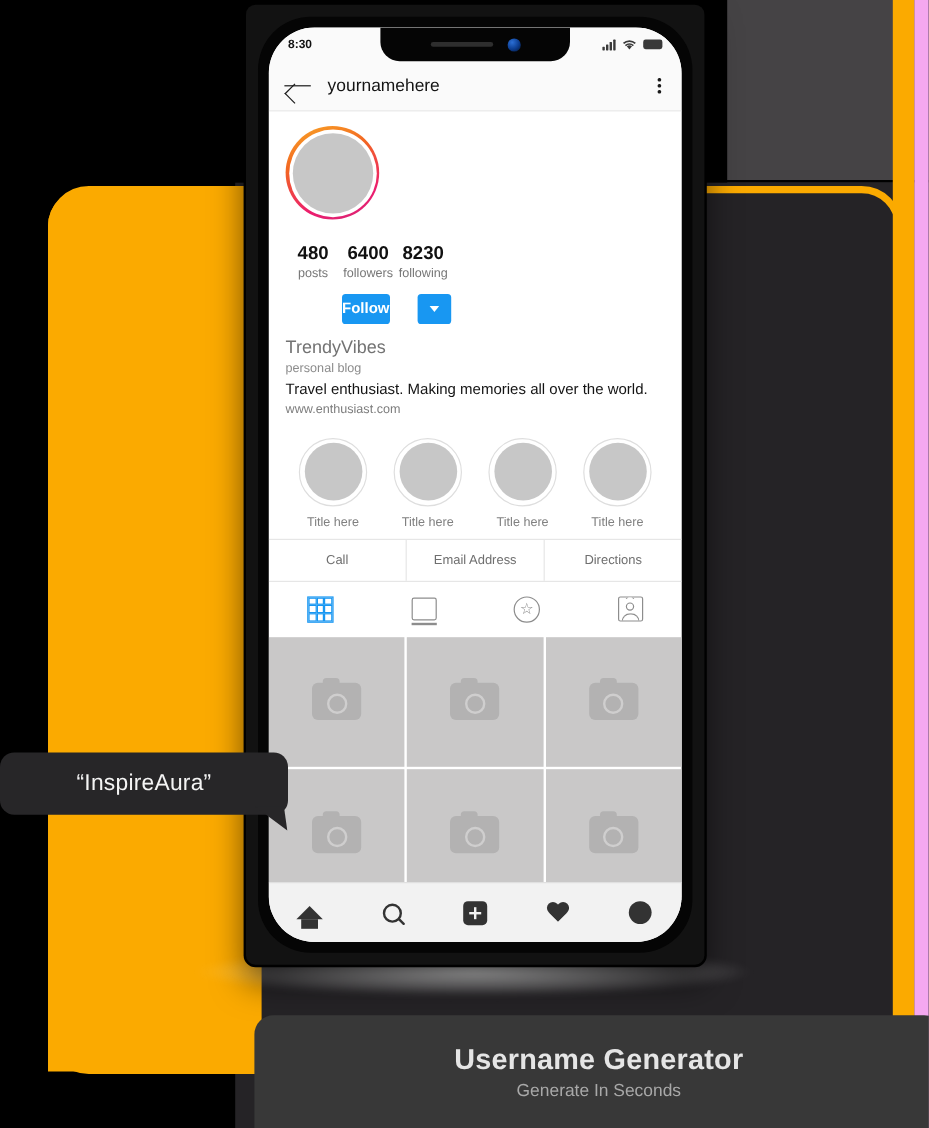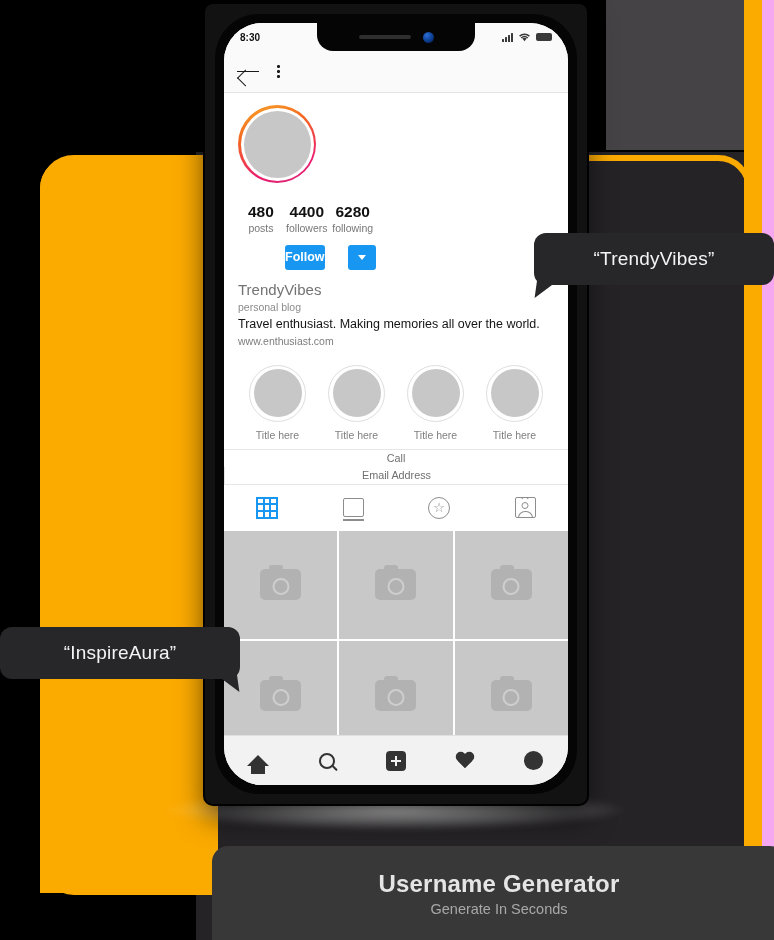--- a/index.html
+++ b/index.html
@@ -172,21 +172,21 @@
   .hl-circle {
     width: 57px; height: 57px; border-radius: 50%; background: #fff;
     border: 1px solid #dedede; padding: 3.5px;
   }
   .hl-circle span { display: block; width: 100%; height: 100%; border-radius: 50%; background: #c7c7c7; }
   .hl-label { font-size: 10.5px; color: #808080; }
 
   
   .action-bar {
     display: flex; border-top: 1px solid #e6e6e6; border-bottom: 1px solid #e6e6e6;
-    background: #fff; height: 36px; align-items: stretch; flex-direction: column;
+    background: #fff; height: 36px; align-items: stretch;
   }
   .action-item {
     flex: 1; display: flex; align-items: center; justify-content: center;
     font-size: 10.8px; color: #6f6f6f; cursor: pointer;
   }
   .action-item + .action-item { border-left: 1px solid #e6e6e6; }
 
   
   .tabs { display: flex; height: 46px; background: #fff; align-items: center; }
   .tab { flex: 1; display: flex; align-items: center; justify-content: center; cursor: pointer; }
@@ -310,20 +310,21 @@
             <path d="M6.5 9.2 L4.3 6.6 A3.6 3.6 0 0 1 8.7 6.6 Z" fill="#3a3a3a"></path>
             <path d="M1.6 4.1 A7.3 7.3 0 0 1 11.4 4.1" stroke="#3a3a3a" stroke-width="1.5" fill="none"></path>
             <path d="M3.2 6 A5 5 0 0 1 9.8 6" stroke="#3a3a3a" stroke-width="1.4" fill="none"></path>
           </svg>
           <span class="batt"></span>
         </span>
       </div>
 
       <div class="app-header">
         <div class="back-arrow"></div>
+        <div class="header-title">yournamehere</div>
         <div class="kebab">
           <span></span>
             <span></span>
             <span></span>
         </div>
       </div>
 
       <div class="profile">
         <div class="profile-top">
           <div class="avatar-ring">
@@ -331,25 +332,25 @@
               <div class="avatar-img"></div>
             </div>
           </div>
           <div class="profile-right">
             <div class="stats">
               <div class="stat">
                 <div class="stat-num">480</div>
                 <div class="stat-lbl">posts</div>
               </div>
               <div class="stat">
-                <div class="stat-num">4400</div>
+                <div class="stat-num">6400</div>
                 <div class="stat-lbl">followers</div>
               </div>
               <div class="stat">
-                <div class="stat-num">6280</div>
+                <div class="stat-num">8230</div>
                 <div class="stat-lbl">following</div>
               </div>
             </div>
             <div class="follow-row">
               <button class="follow-btn">Follow</button>
               <div class="follow-caret">
                 <span class="caret-tri"></span>
               </div>
             </div>
           </div>
@@ -386,20 +387,21 @@
           <div class="hl-circle">
               <span></span>
             </div>
           <div class="hl-label">Title here</div>
         </div>
       </div>
 
       <div class="action-bar">
         <div class="action-item">Call</div>
         <div class="action-item">Email Address</div>
+        <div class="action-item">Directions</div>
       </div>
 
       <div class="tabs">
         <div class="tab">
           <span class="grid-icon">
             <i></i>
               <i></i>
               <i></i>
               <i></i>
               <i></i>
@@ -459,21 +461,20 @@
             <span class="heart-ico"></span>
           </div>
         <div class="nav-btn">
             <span class="profile-ico"></span>
           </div>
       </div>
 
     </div>
   </div>
 
-  <div class="bubble bubble-right">“TrendyVibes”</div>
   <div class="bubble bubble-left">“InspireAura”</div>
 
   <div class="title-card">
     <div class="title-main">Username Generator</div>
     <div class="title-sub">Generate In Seconds</div>
   </div>
 
 </div>
 
 </body></html>

